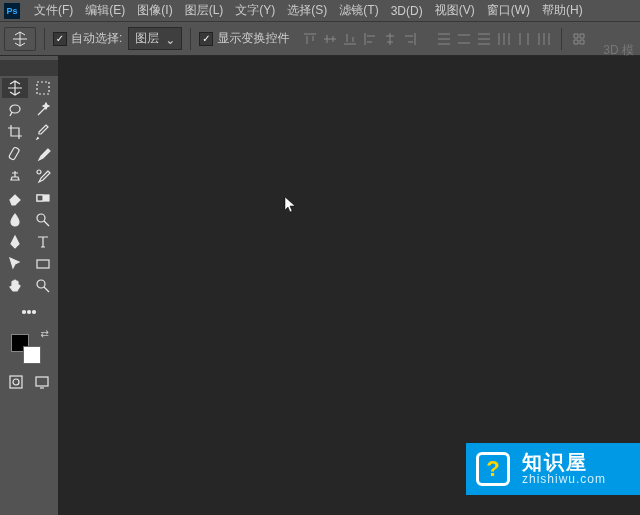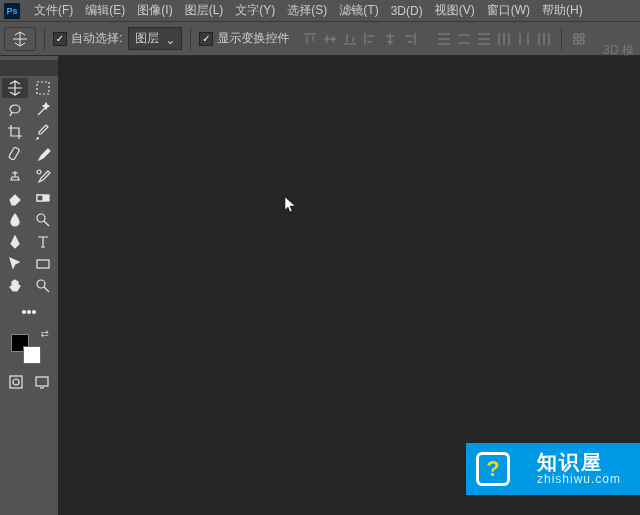--- a/index.html
+++ b/index.html
@@ -23,21 +23,21 @@
 .tool.selected { background: #3a3a3a; }
 .tool svg { stroke: #e8e8e8; fill: none; stroke-width: 1.2; }
 .swatch-wrap { position: relative; width: 44px; height: 36px; margin-top: 6px; }
 .sw-reset { position: absolute; top: 0; right: 2px; font-size: 10px; color: #ccc; }
 .fg { position: absolute; left: 4px; top: 6px; width: 18px; height: 18px; background: #000; border: 1px solid #888; }
 .bg { position: absolute; left: 16px; top: 18px; width: 18px; height: 18px; background: #fff; border: 1px solid #666; }
 .bottom-icons { display: flex; gap: 6px; margin-top: 8px; }
 .bottom-icons .tool { width: 20px; height: 20px; }
 .canvas { flex: 1; background: #262626; position: relative; }
 .cursor { position: absolute; left: 226px; top: 140px; }
-.logo-overlay { position: absolute; right: 0; bottom: 20px; width: 174px; height: 52px; background: #0099e5; display: flex; align-items: center; padding-left: 10px; gap: 27px; }
+.logo-overlay { position: absolute; right: 0; bottom: 20px; width: 174px; height: 52px; background: #0099e5; display: flex; align-items: center; padding-left: 10px; gap: 12px; }
 .logo-q { width: 34px; height: 34px; border: 3px solid #fff; border-radius: 6px; position: relative; display: flex; align-items: center; justify-content: center; }
 .logo-q::after { content: "?"; color: #ffd400; font-size: 22px; font-weight: bold; }
 .logo-txt { display: flex; flex-direction: column; line-height: 1.1; }
 .logo-txt .big { color: #fff; font-size: 20px; font-weight: bold; letter-spacing: 2px; }
 .logo-txt .small { color: #d0eefc; font-size: 12px; letter-spacing: 1px; }
 .disabled-3d { color: #777; font-size: 12px; margin-left: auto; margin-right: 6px; margin-top: 24px; }
 </style>
 </head>
 <body>
 

